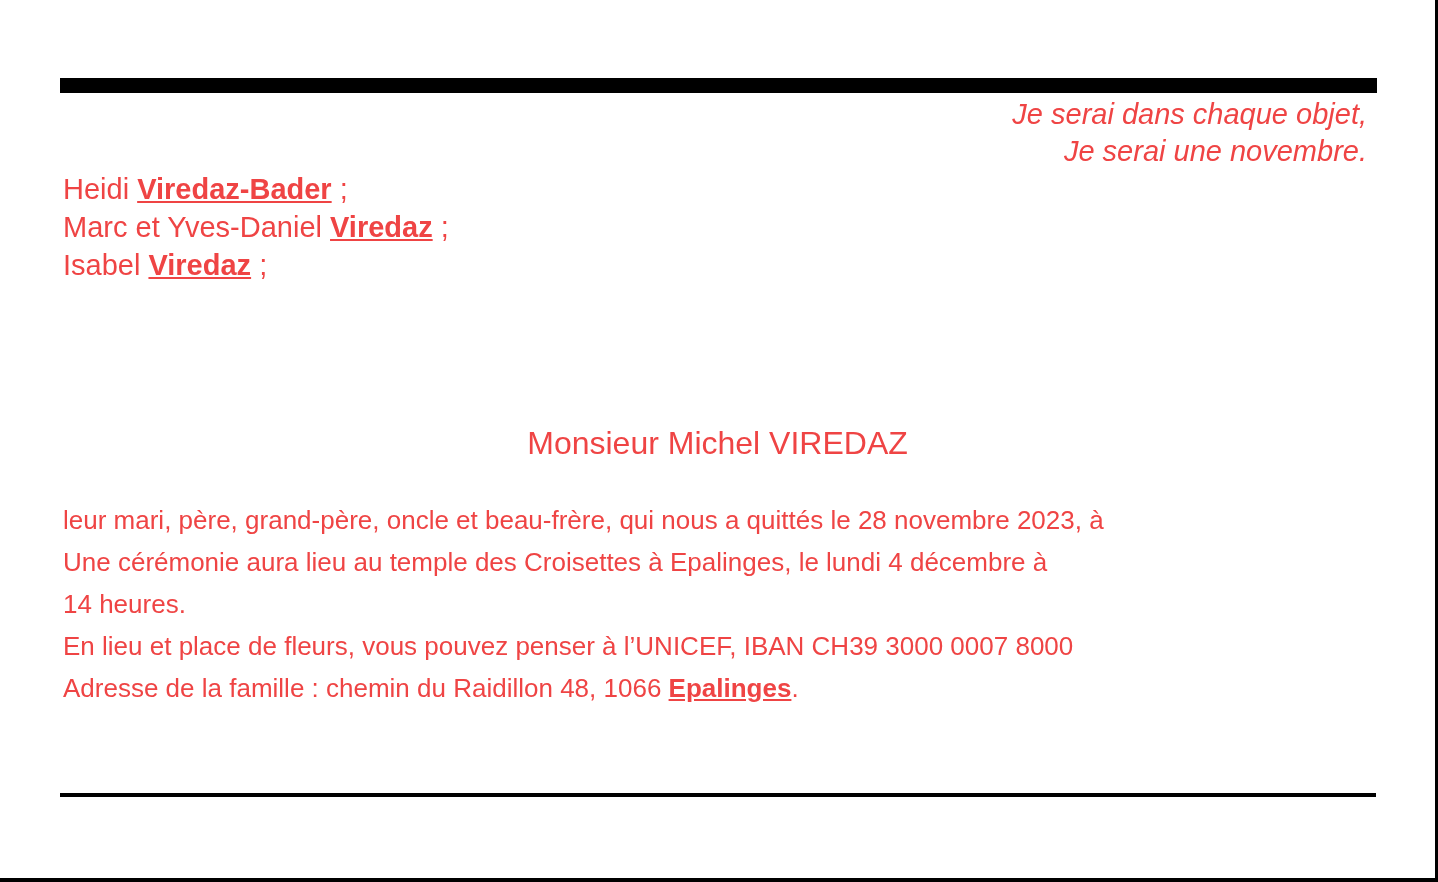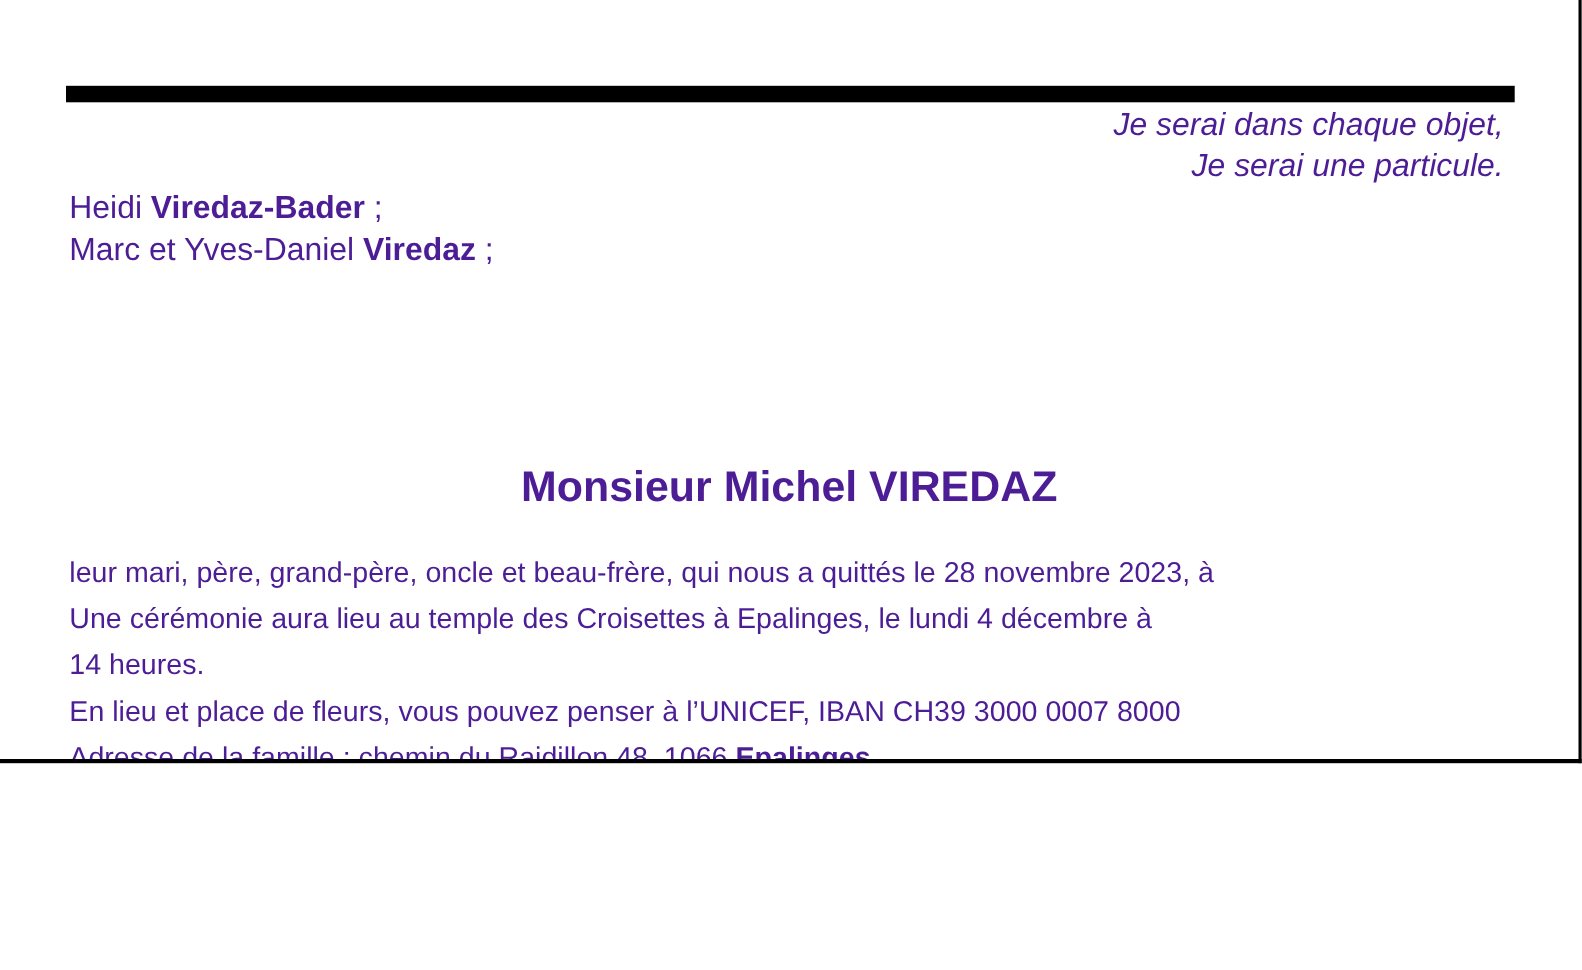--- a/index.html
+++ b/index.html
@@ -1,21 +1,21 @@
 <!DOCTYPE html>
 <html><head>
 <meta charset="utf-8">
 <style>
   html, body { margin: 0; padding: 0; background: #fff; }
   .page {
     position: relative;
     width: 1438px;
-    height: 694px;
+    height: 882px;
     background: #ffffff;
-    color: #4c1d95;
+    color: #ef4444;
     font-family: "Liberation Sans", sans-serif;
     box-sizing: border-box;
     border-right: 3px solid #000;
     border-bottom: 4px solid #000;
     overflow: hidden;
   }
   .top-bar {
     position: absolute;
     left: 60px; top: 78px;
     width: 1317px; height: 15px;
@@ -34,54 +34,55 @@
     position: absolute;
     left: 63px; top: 170px;
     font-size: 29px;
     line-height: 38px;
     white-space: nowrap;
   }
   .title {
     position: absolute;
     left: 0; right: 0; top: 422px;
     text-align: center;
-    font-weight: bold;
-    font-size: 39px;
+    font-weight: normal;
+    font-size: 32px;
     line-height: 42px;
   }
   .body-block {
     position: absolute;
     left: 63px; top: 499px;
     font-size: 26px;
     line-height: 42px;
     white-space: nowrap;
   }
   .bottom-rule {
     position: absolute;
     left: 60px; top: 793px;
     width: 1316px; height: 4px;
     background: #000000;
   }
-  .b { font-weight: bold; }
+  .b { font-weight: bold; text-decoration: underline; }
 </style>
 </head>
 <body>
 
 <div class="page">
 
   <div class="top-bar"></div>
 
   <div class="epigraph">
       <div class="line">Je serai dans chaque objet,</div>
-      <div class="line">Je serai une particule.</div>
+      <div class="line">Je serai une novembre.</div>
     </div>
 
   <div class="family">
       <div class="line"><span>Heidi </span><span class="b">Viredaz-Bader</span><span> ;</span></div>
       <div class="line"><span>Marc et Yves-Daniel </span><span class="b">Viredaz</span><span> ;</span></div>
+      <div class="line"><span>Isabel </span><span class="b">Viredaz</span><span> ;</span></div>
     </div>
 
   <div class="title">Monsieur Michel VIREDAZ</div>
 
   <div class="body-block">
       <div class="line"><span>leur mari, père, grand-père, oncle et beau-frère, qui nous a quittés le 28 novembre 2023, à</span></div>
       <div class="line"><span>Une cérémonie aura lieu au temple des Croisettes à Epalinges, le lundi 4 décembre à</span></div>
       <div class="line"><span>14 heures.</span></div>
       <div class="line"><span>En lieu et place de fleurs, vous pouvez penser à l’UNICEF, IBAN CH39 3000 0007 8000</span></div>
       <div class="line"><span>Adresse de la famille : chemin du Raidillon 48, 1066 </span><span class="b">Epalinges</span><span>.</span></div>

